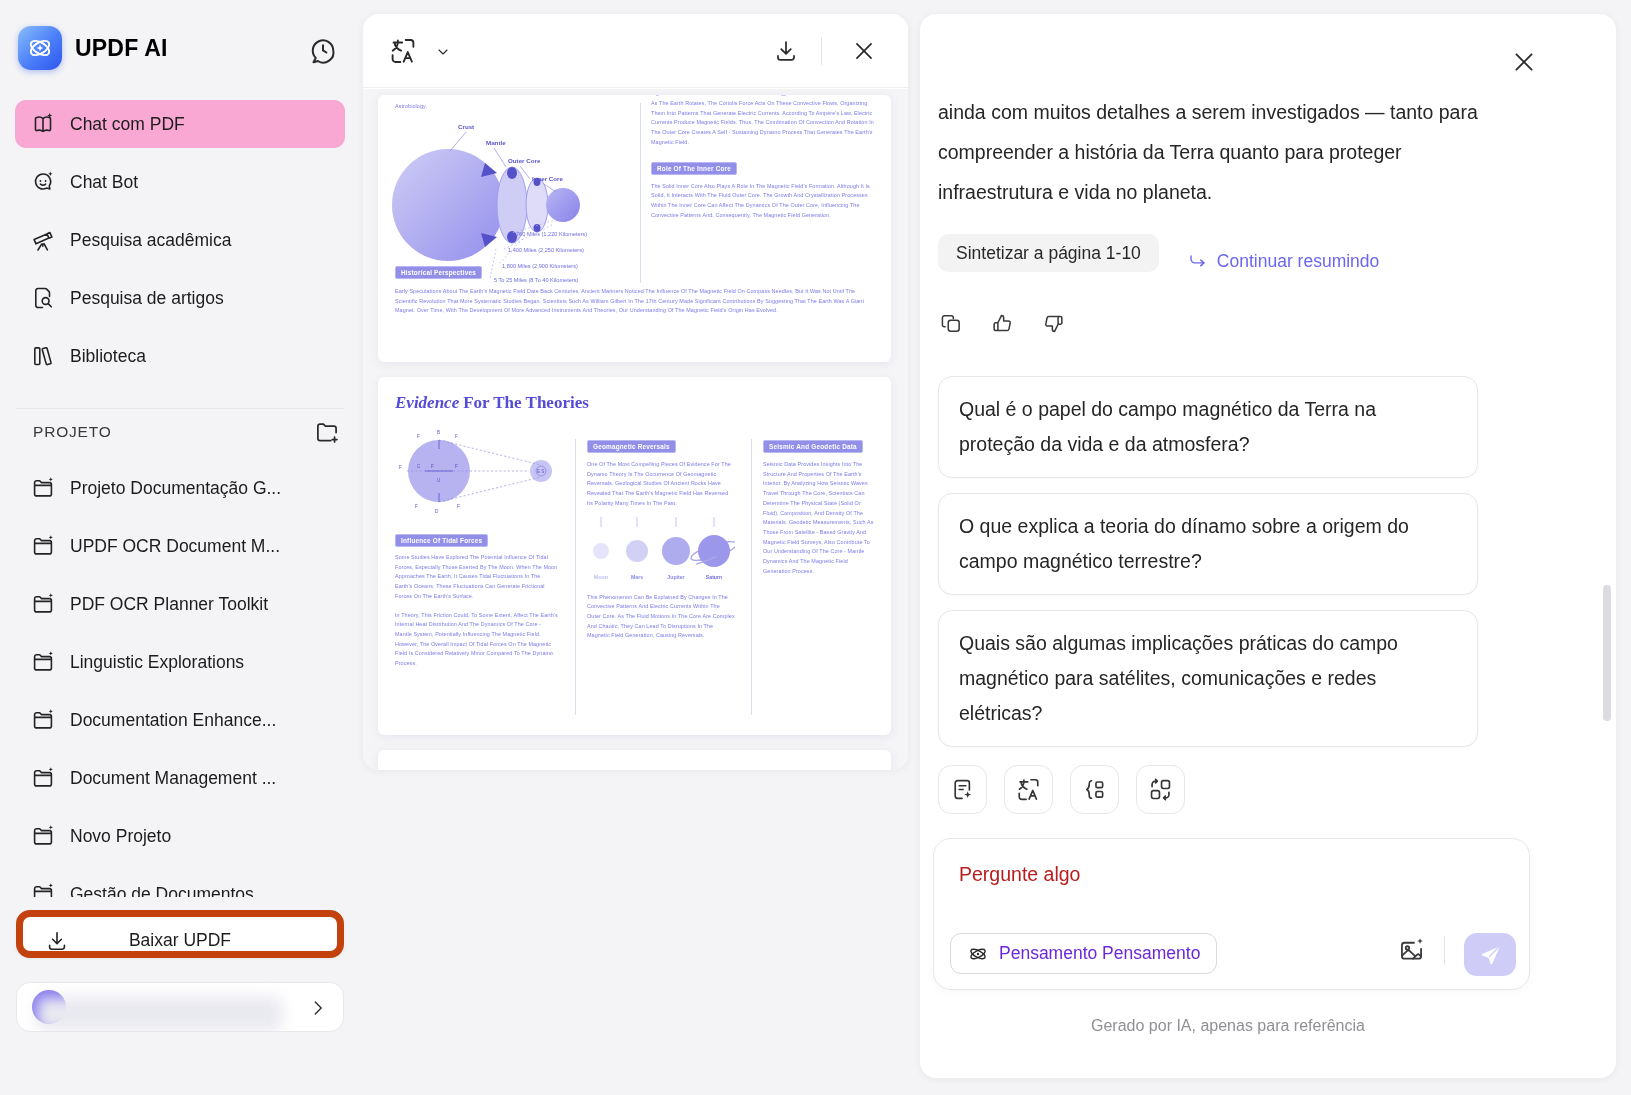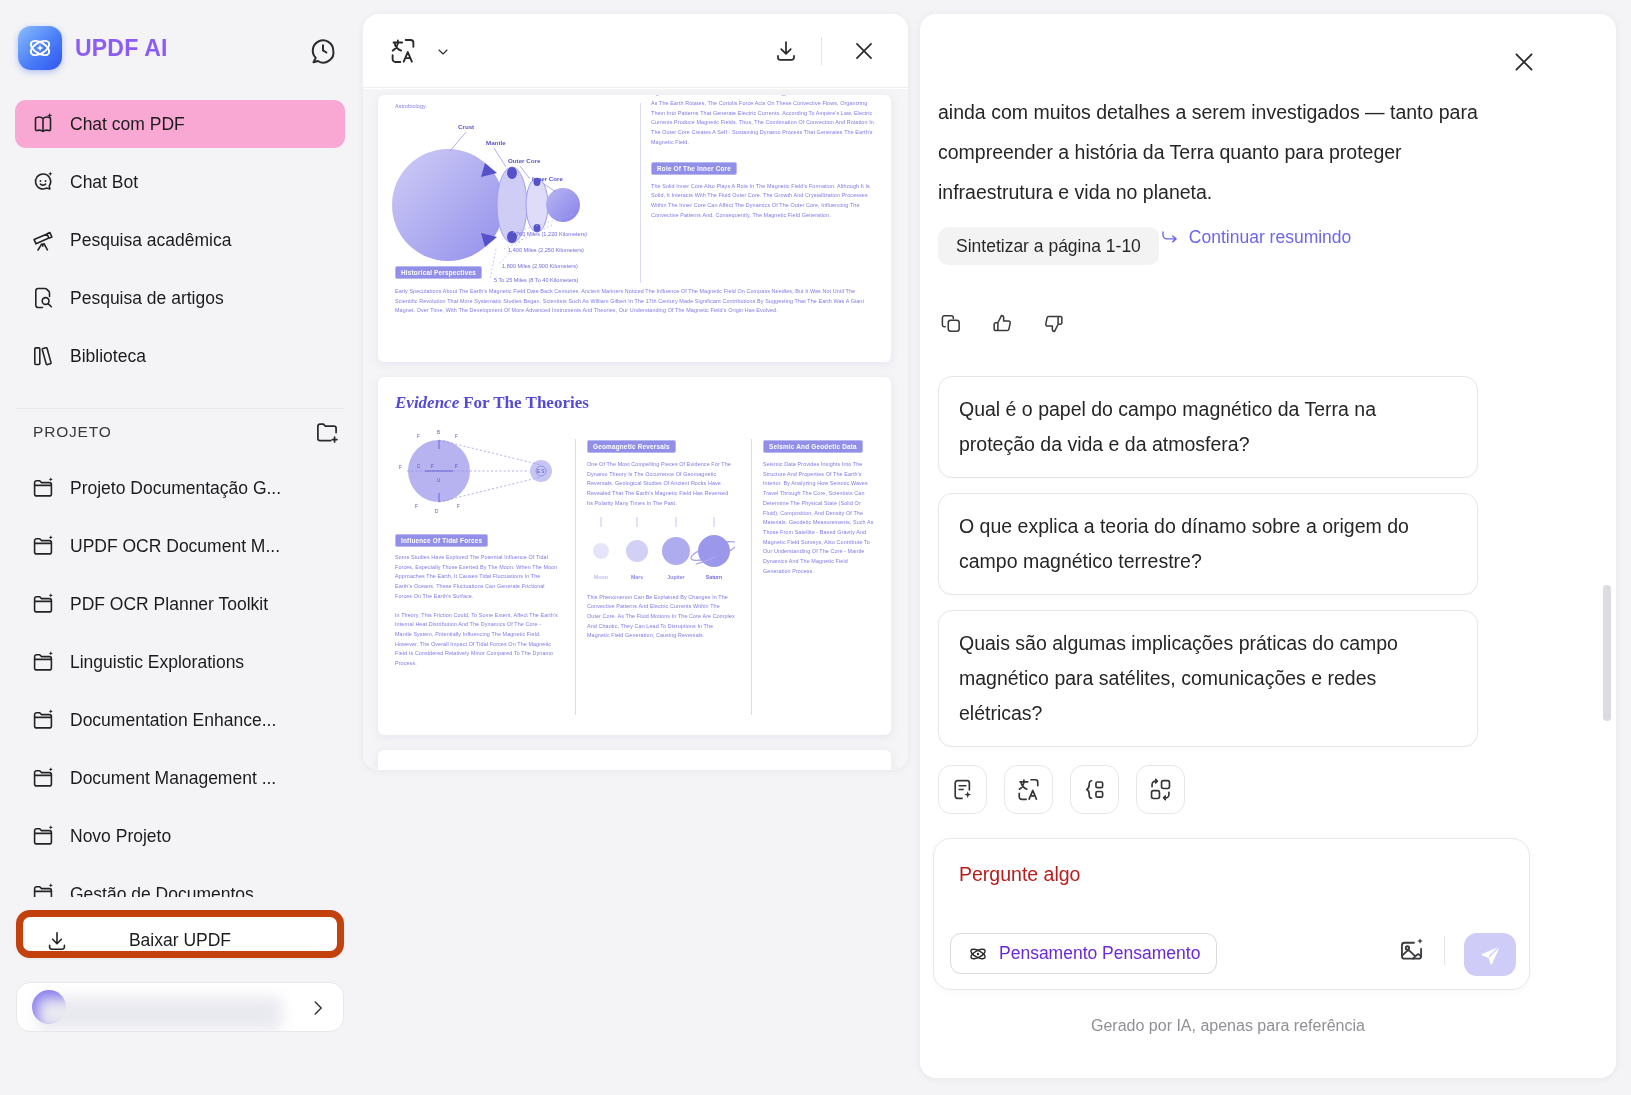--- a/index.html
+++ b/index.html
@@ -6,21 +6,21 @@
   html,body { background:#e9e9ee; }
   body { font-family:"Liberation Sans", sans-serif; }
   .stage { position:relative; width:1631px; height:1095px; background:#f4f4f6; overflow:hidden; }
 
   svg.ic { stroke:currentColor; fill:none; stroke-width:1.6; stroke-linecap:round; stroke-linejoin:round; display:block; }
 
   
   .sidebar { position:absolute; left:0; top:0; width:360px; height:100%; color:#1c1c1e; }
   .brand { position:absolute; left:18px; top:26px; display:flex; align-items:center; gap:13px; }
   .logo { width:44px; height:44px; border-radius:13px; background:linear-gradient(135deg,#8abefc 0%,#4a7ef8 55%,#2f55ef 100%); display:flex; align-items:center; justify-content:center; box-shadow:0 2px 6px rgba(47,85,239,.35); }
-  .app-title { font-size:23px; font-weight:bold; color:#8b5cf6; letter-spacing:.2px; }
+  .app-title { font-size:23px; font-weight:bold; color:#000000; letter-spacing:.2px; }
   .hist-btn { position:absolute; right:22px; top:36px; width:30px; height:30px; border:none; background:transparent; color:#2a2a2c; cursor:pointer; }
   .nav { position:absolute; left:0; top:100px; right:0; }
   .nav-item { height:48px; margin:0 15px 10px 15px; border-radius:11px; display:flex; align-items:center; gap:15px; padding:0 16px; font-size:17.5px; color:#1c1c1e; white-space:nowrap; cursor:pointer; }
   .nav-item.active { background:#f9a8d4; }
   .nav-item .nico { width:24px; height:24px; flex:0 0 24px; color:#232325; }
   .sb-divider { position:absolute; left:16px; right:16px; top:408px; height:1px; background:#e7e7e9; }
   .proj-head { position:absolute; left:33px; right:20px; top:418px; height:28px; display:flex; align-items:center; justify-content:space-between; }
   .proj-label { font-size:15.5px; color:#39393c; letter-spacing:.8px; }
   .proj-add { width:26px; height:26px; border:none; background:transparent; color:#2a2a2c; cursor:pointer; }
   .proj-list { position:absolute; left:0; right:0; top:464px; height:433px; overflow:hidden; }
@@ -57,21 +57,21 @@
   .zb-sep { width:1px; height:26px; background:#e6e6e9; flex:0 0 auto; }
   .zb-pill { height:42px; background:#f4f4f6; border-radius:10px; display:flex; align-items:center; justify-content:center; font-size:20px; color:#1d1d1f; flex:0 0 auto; cursor:pointer; }
   .zb-zoom { width:86px; }
   .zb-page { width:58px; }
   .zb-total { font-size:20px; color:#1d1d1f; display:flex; gap:12px; }
 
   
   .chat-panel { position:absolute; left:920px; top:14px; width:696px; height:1064px; background:#fff; border-radius:16px; box-shadow:0 1px 8px rgba(30,30,60,.06); }
   .chat-close { position:absolute; left:590px; top:34px; width:28px; height:28px; border:none; background:transparent; color:#2a2a2c; cursor:pointer; }
   .chat-msg { position:absolute; left:18px; top:78px; width:578px; font-size:19.5px; line-height:40px; color:#262628; }
-  .meta-row { position:absolute; left:18px; top:213px; display:flex; align-items:flex-start; }
+  .meta-row { position:absolute; left:18px; top:220px; display:flex; align-items:flex-end; gap:28px; }
   .src-pill { height:38px; line-height:38px; padding:0 18px; background:#f3f3f4; border-radius:10px; font-size:17.5px; color:#28282a; cursor:pointer; }
   .cont-link { display:flex; align-items:center; gap:9px; color:#6b66f0; font-size:17.5px; cursor:pointer; }
   .cont-link .nico { width:21px; height:21px; }
   .act-row { position:absolute; left:20px; top:298px; display:flex; gap:28px; }
   .act-btn { width:23px; height:23px; border:none; background:transparent; color:#39393c; cursor:pointer; }
   .q-stack { position:absolute; left:18px; top:362px; width:540px; }
   .q-card { border:1px solid #e6e6e9; border-radius:14px; padding:15px 20px; font-size:19.5px; line-height:35px; color:#262628; margin-bottom:15px; background:#fff; box-shadow:0 1px 3px rgba(0,0,0,.02); cursor:pointer; }
   .tools-row { position:absolute; left:18px; top:751px; display:flex; gap:17px; }
   .tool-btn { width:49px; height:49px; background:#fff; border:1px solid #e7e7ea; border-radius:13px; display:flex; align-items:center; justify-content:center; color:#353538; cursor:pointer; }
   .tool-btn .nico { width:25px; height:25px; }

